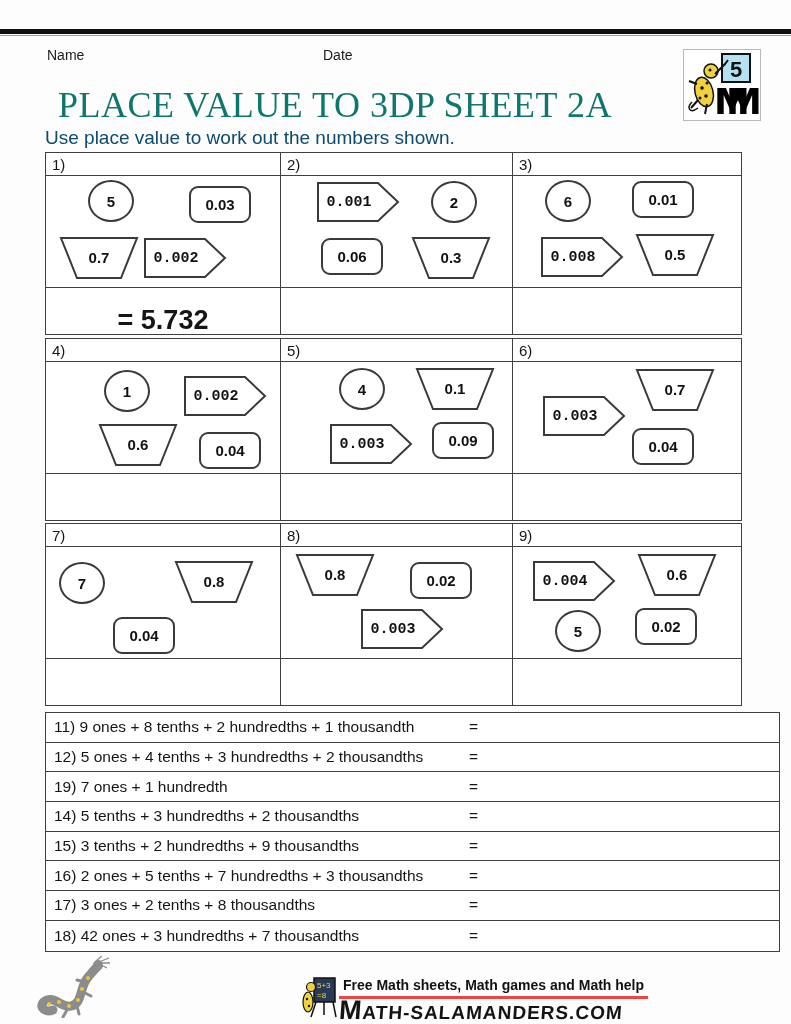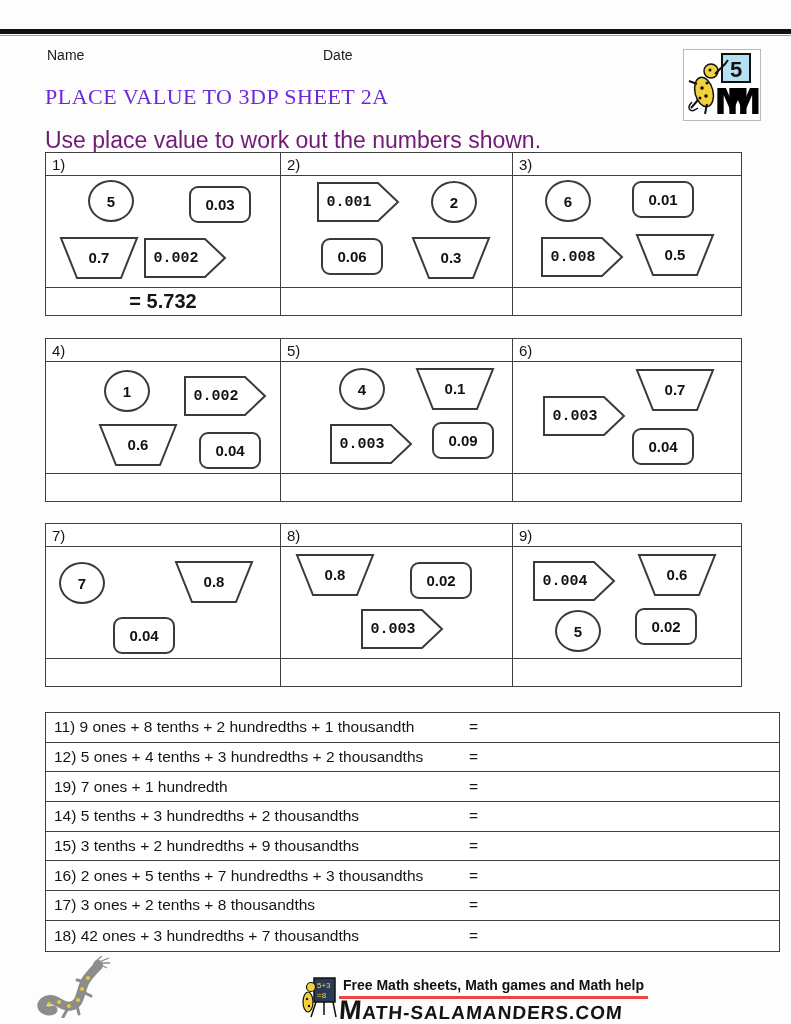--- a/index.html
+++ b/index.html
@@ -13,37 +13,37 @@
   
   .top-rule{position:absolute;left:0;top:29px;width:791px;height:5px;background:#101010;}
   .top-rule-shadow{position:absolute;left:0;top:35px;width:791px;height:1px;background:#9a9a9a;}
 
   
   .name-label{position:absolute;left:47px;top:47px;font-size:14px;color:#1a1a1a;}
   .date-label{position:absolute;left:323px;top:47px;font-size:14px;color:#1a1a1a;}
   .corner-logo{position:absolute;left:683px;top:49px;width:78px;height:72px;border:1px solid #b9b9b9;background:#fff;}
 
   .page-title{
-    position:absolute;left:45px;top:84px;
-    font-family:"Liberation Serif",serif;font-size:22px;color:#6d28d9;letter-spacing:.5px;
+    position:absolute;left:58px;top:84px;
+    font-family:"Liberation Serif",serif;font-size:36px;color:#0f766e;letter-spacing:.5px;
     white-space:nowrap;
   }
-  .instruction{position:absolute;left:45px;top:127px;font-size:23px;color:#701a75;}
+  .instruction{position:absolute;left:45px;top:127px;font-size:19px;color:#0c4a6e;}
 
   
   .grid-block{
     position:absolute;left:45px;width:697px;background:#fff;
     border:1.5px solid #3f3f3f;display:grid;grid-template-columns:234px 232px 1fr;
   }
   #grid-1{top:152px;} #grid-2{top:338px;} #grid-3{top:523px;}
   .grid-cell{background:#fff;}
   .cell-border{border-left:1.5px solid #3f3f3f;}
   .cell-label{height:23px;border-bottom:1.5px solid #3f3f3f;padding:3px 0 0 6px;font-size:15px;}
   .cell-shapes{position:relative;height:112px;border-bottom:1.5px solid #3f3f3f;}
-  .cell-answer{height:27px;display:flex;align-items:center;justify-content:center;font-size:20px;font-weight:600;}
+  .cell-answer{height:27px;display:flex;align-items:center;justify-content:center;font-size:27px;font-weight:600;margin-top:19px;}
 
   .shape{position:absolute;}
   .shape-circle{width:46px;height:42px;border:2px solid #3a3a3a;border-radius:50%;background:#fff;}
   .shape-rrect{width:62px;height:37px;border:2px solid #3a3a3a;border-radius:9px;background:#fff;}
   .shape-trapezoid{width:80px;height:44px;}
   .shape-pentagon{width:84px;height:42px;}
   .shape svg{position:absolute;left:0;top:0;}
   .shape-text{
     position:absolute;inset:0;display:flex;align-items:center;justify-content:center;
     font-size:15px;font-weight:600;color:#111;

